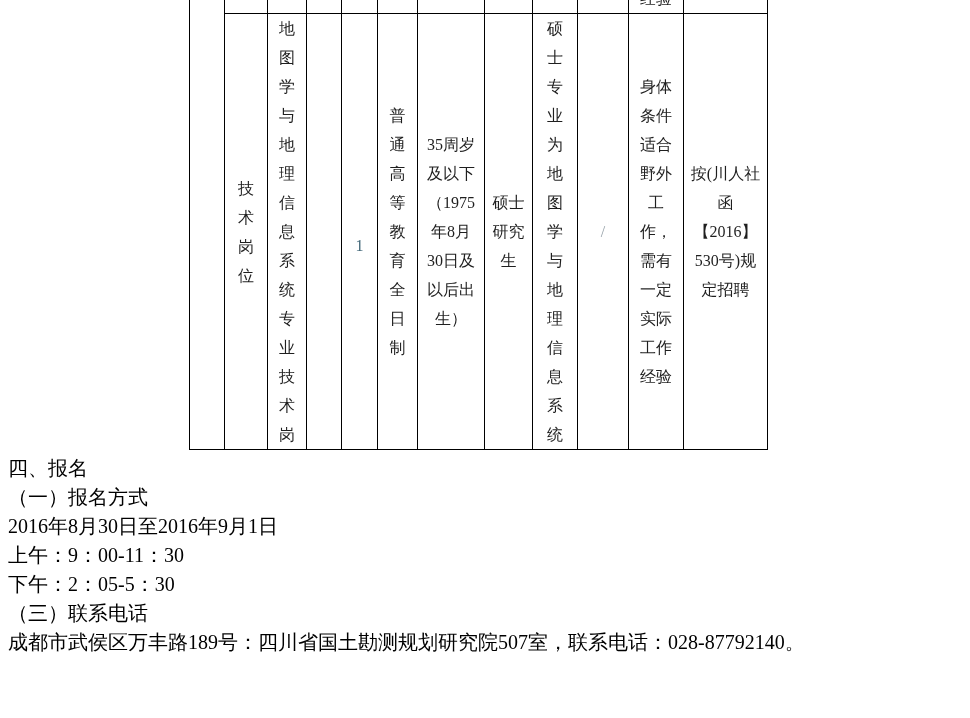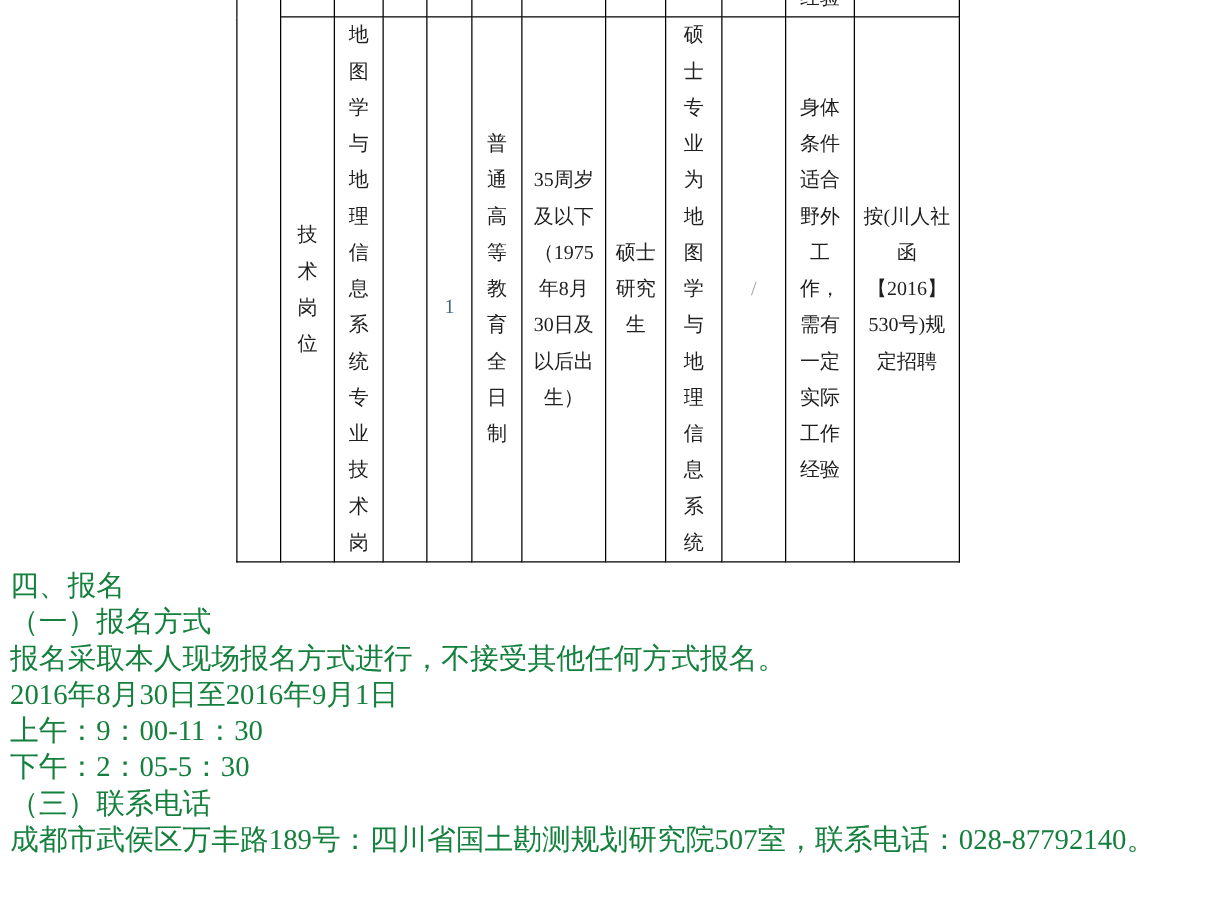--- a/index.html
+++ b/index.html
@@ -38,23 +38,23 @@
   }
   .cell-lines { width:100%; }
   .cell-lines .ln { display:block; }
   .nudge-down { transform:translateY(14px); }
   .count-num { color:#44697a; }
   .slash-cell .ln { color:#9aa4ac; }
   
   .textblock { position:absolute; left:8px; top:454px; width:955px; }
   .tline {
     height:29px; line-height:29px;
-    font-size:23px;
+    font-size:20px;
     white-space:pre;
-    color:#15803d;
+    color:#000000;
   }
 </style>
 </head>
 <body>
 
 <div>
 
   <table class="recruit">
     <colgroup>
       <col style="width:35px">
@@ -202,21 +202,20 @@
               <div class="ln">定招聘</div>
             </div>
       </td>
     </tr>
   </tbody>
     </table>
 
   <div class="textblock">
     <div class="tline">四、报名</div>
     <div class="tline">（一）报名方式</div>
-    <div class="tline">报名采取本人现场报名方式进行，不接受其他任何方式报名。</div>
     <div class="tline">2016年8月30日至2016年9月1日</div>
     <div class="tline">上午：9：00-11：30</div>
     <div class="tline">下午：2：05-5：30</div>
     <div class="tline">（三）联系电话</div>
     <div class="tline">成都市武侯区万丰路189号：四川省国土勘测规划研究院507室，联系电话：028-87792140。</div>
   </div>
 
 </div>
 
 </body></html>

